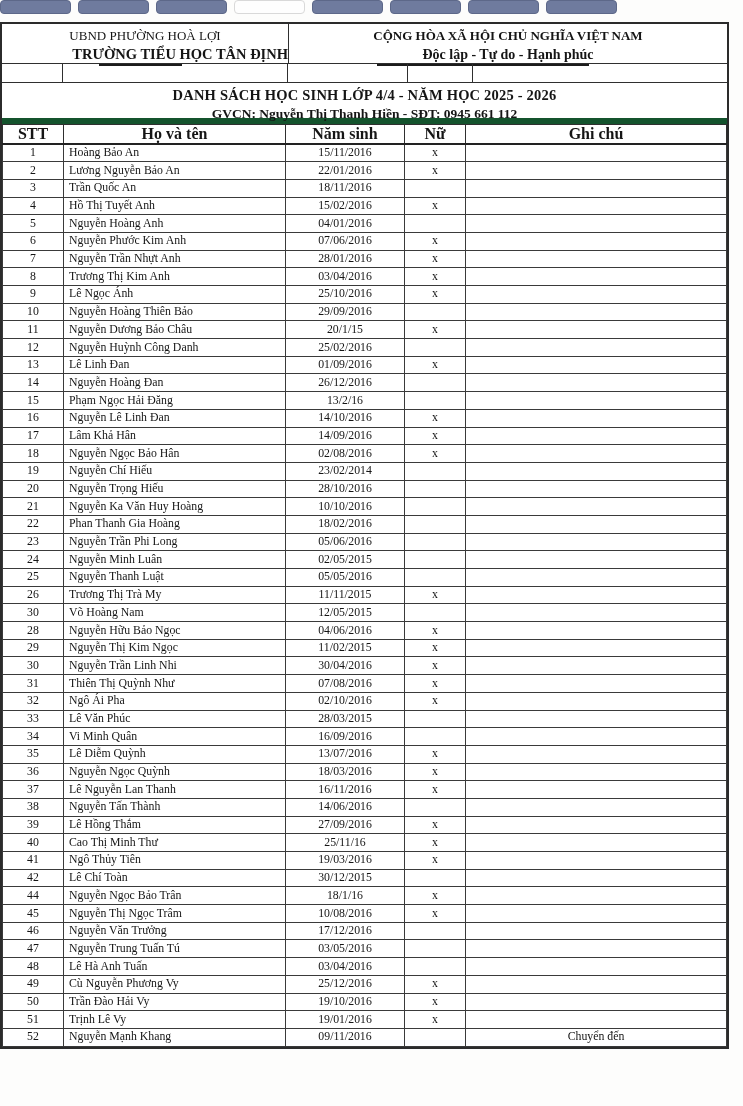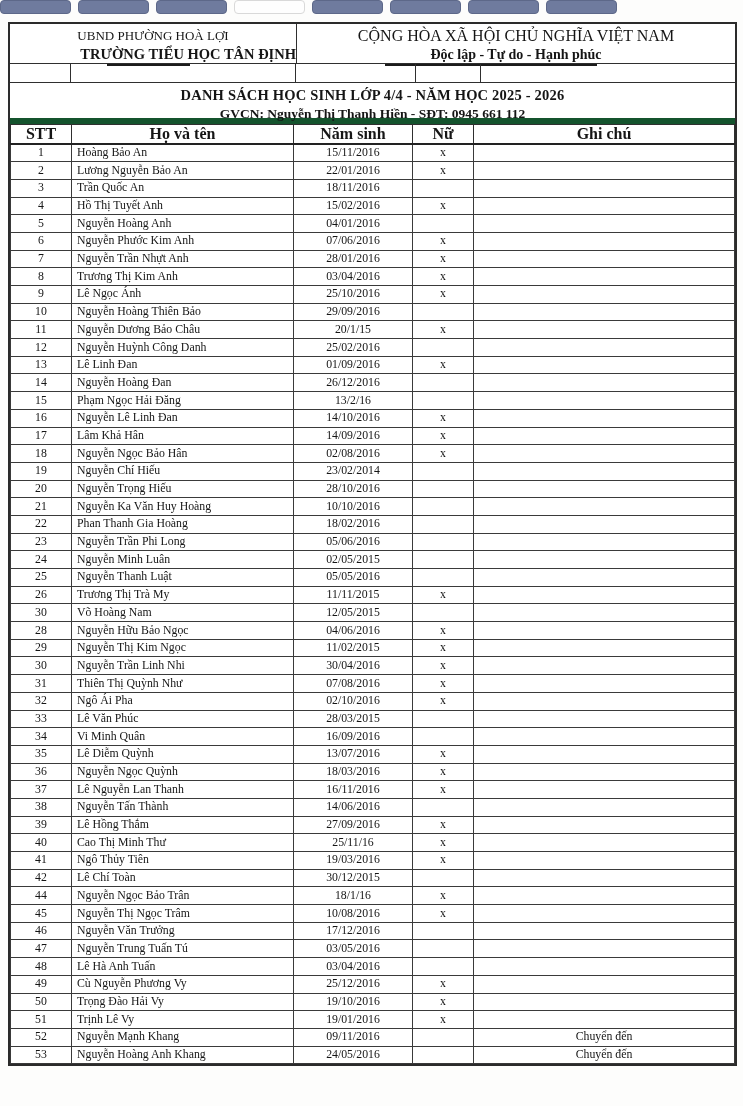--- a/index.html
+++ b/index.html
@@ -23,34 +23,34 @@
     border:1px solid #5d6889;
     border-radius:4px;
   }
   .tab.active {
     background:#fefefe;
     border:1px solid #d9d9d9;
   }
 
   
   .doc-frame {
-    position:absolute; left:8px; top:22px; width:729px;
+    position:absolute; left:0; top:22px; width:729px;
     border:2px solid #2b2b2b;
     background:#fff;
   }
 
   .org-row { display:flex; height:40px; border-bottom:1px solid #2f2f2f; }
   .org-left {
     width:287px; border-right:1px solid #2f2f2f;
     text-align:center; padding-top:2px;
   }
   .org-right { flex:1; text-align:center; padding-top:2px; }
   .org-l1 { font-size:13px; line-height:19px; }
   .org-l2 { font-size:14.5px; font-weight:bold; line-height:19px;text-align:right; }
-  .org-r1 { font-size:16px; font-weight:normal; line-height:19px; }
+  .org-r1 { font-size:13px; font-weight:bold; line-height:19px; }
   .org-r2 { font-size:14px; font-weight:bold; line-height:19px; }
 
   .spacer-row { position:relative; height:19px; border-bottom:1px solid #2f2f2f; }
   .tick { position:absolute; top:0; bottom:0; width:1px; background:#2f2f2f; }
   .tick.t1 { left:60px; }
   .tick.t2 { left:285px; }
   .tick.t3 { left:405px; }
   .tick.t4 { left:470px; }
   .underline { position:absolute; height:2px; background:#1c1c1c; top:0; }
   .underline.left  { left:97px;  width:83px; }
@@ -471,42 +471,35 @@
         </tr>
         <tr>
           <td>49</td>
           <td class="name">Cù Nguyễn Phương Vy</td>
           <td>25/12/2016</td>
           <td>x</td>
           <td></td>
         </tr>
         <tr>
           <td>50</td>
-          <td class="name">Trọng Đào Hải Vy</td>
+          <td class="name">Trần Đào Hải Vy</td>
           <td>19/10/2016</td>
           <td>x</td>
           <td></td>
         </tr>
         <tr>
           <td>51</td>
           <td class="name">Trịnh Lê Vy</td>
           <td>19/01/2016</td>
           <td>x</td>
           <td></td>
         </tr>
         <tr>
           <td>52</td>
           <td class="name">Nguyễn Mạnh Khang</td>
           <td>09/11/2016</td>
           <td></td>
           <td>Chuyển đến</td>
         </tr>
-        <tr>
-          <td>53</td>
-          <td class="name">Nguyễn Hoàng Anh Khang</td>
-          <td>24/05/2016</td>
-          <td></td>
-          <td>Chuyển đến</td>
-        </tr>
       </tbody>
   </table>
 
 </div>
 
 </body></html>

